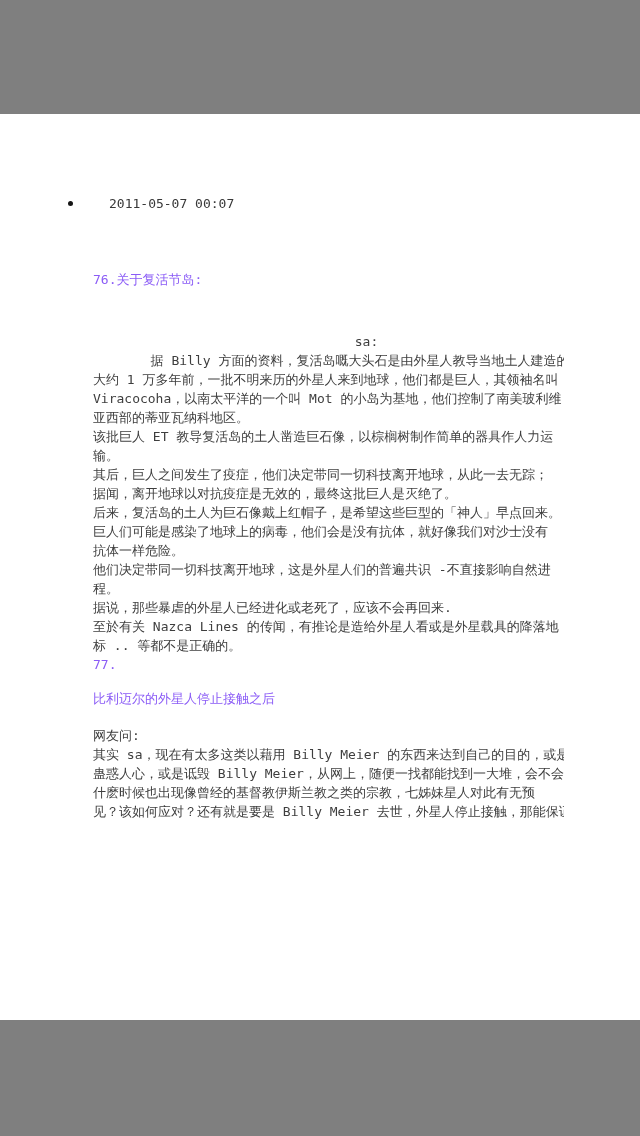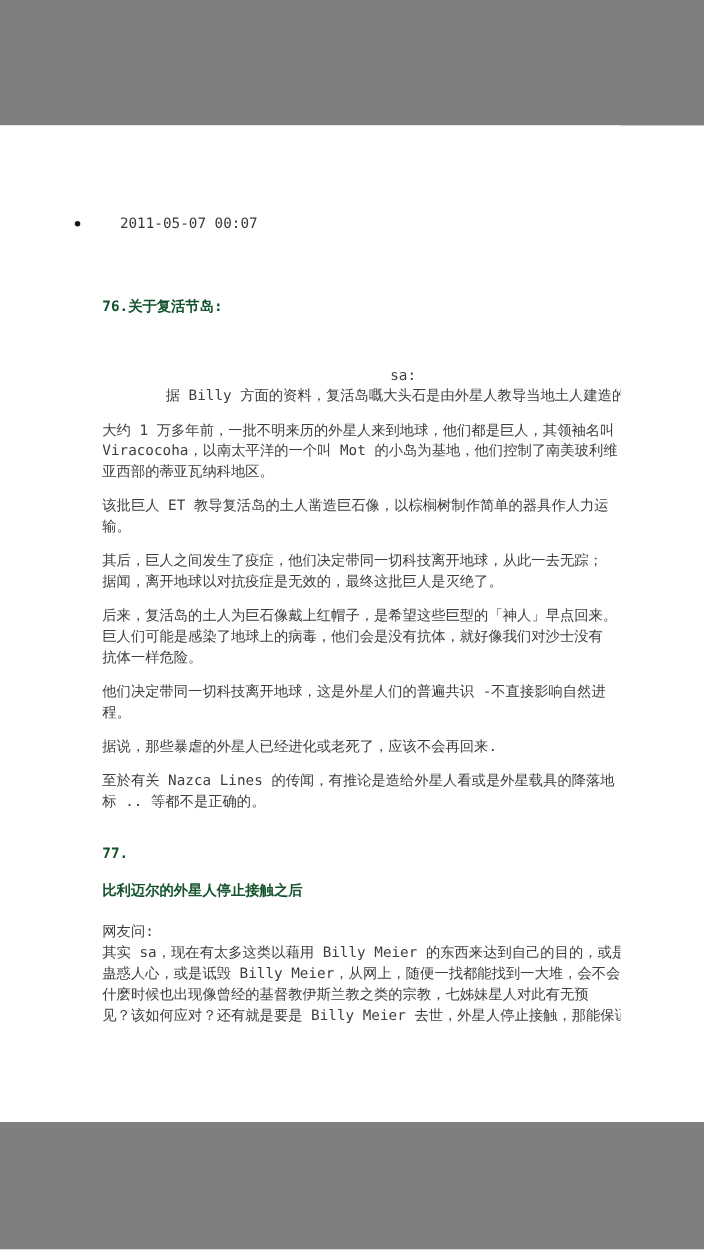--- a/index.html
+++ b/index.html
@@ -40,28 +40,28 @@
   .bullet-dot {
     position: absolute;
     left: -25px;
     top: 7px;
     width: 5px;
     height: 5px;
     background: #151515;
     border-radius: 50%;
   }
   .heading {
-    font-weight: bold;
-    color: #14532d;
+    font-weight: normal;
+    color: #8b5cf6;
     white-space: pre;
   }
   .h76 { margin-top: 57px; }
-  .para { margin-top: 12px; white-space: pre; }
+  .para { margin-top: 0; white-space: pre; }
   .para-sa { margin-top: 43px; text-align: center; }
-  .h77 { margin-top: 28px; }
+  .h77 { }
   .h77-title { margin-top: 15px; }
   .para-q { margin-top: 18px; }
 </style>
 </head>
 <body>
 
 <div class="screen">
 
   <div class="letterbox lb-top"></div>
 

